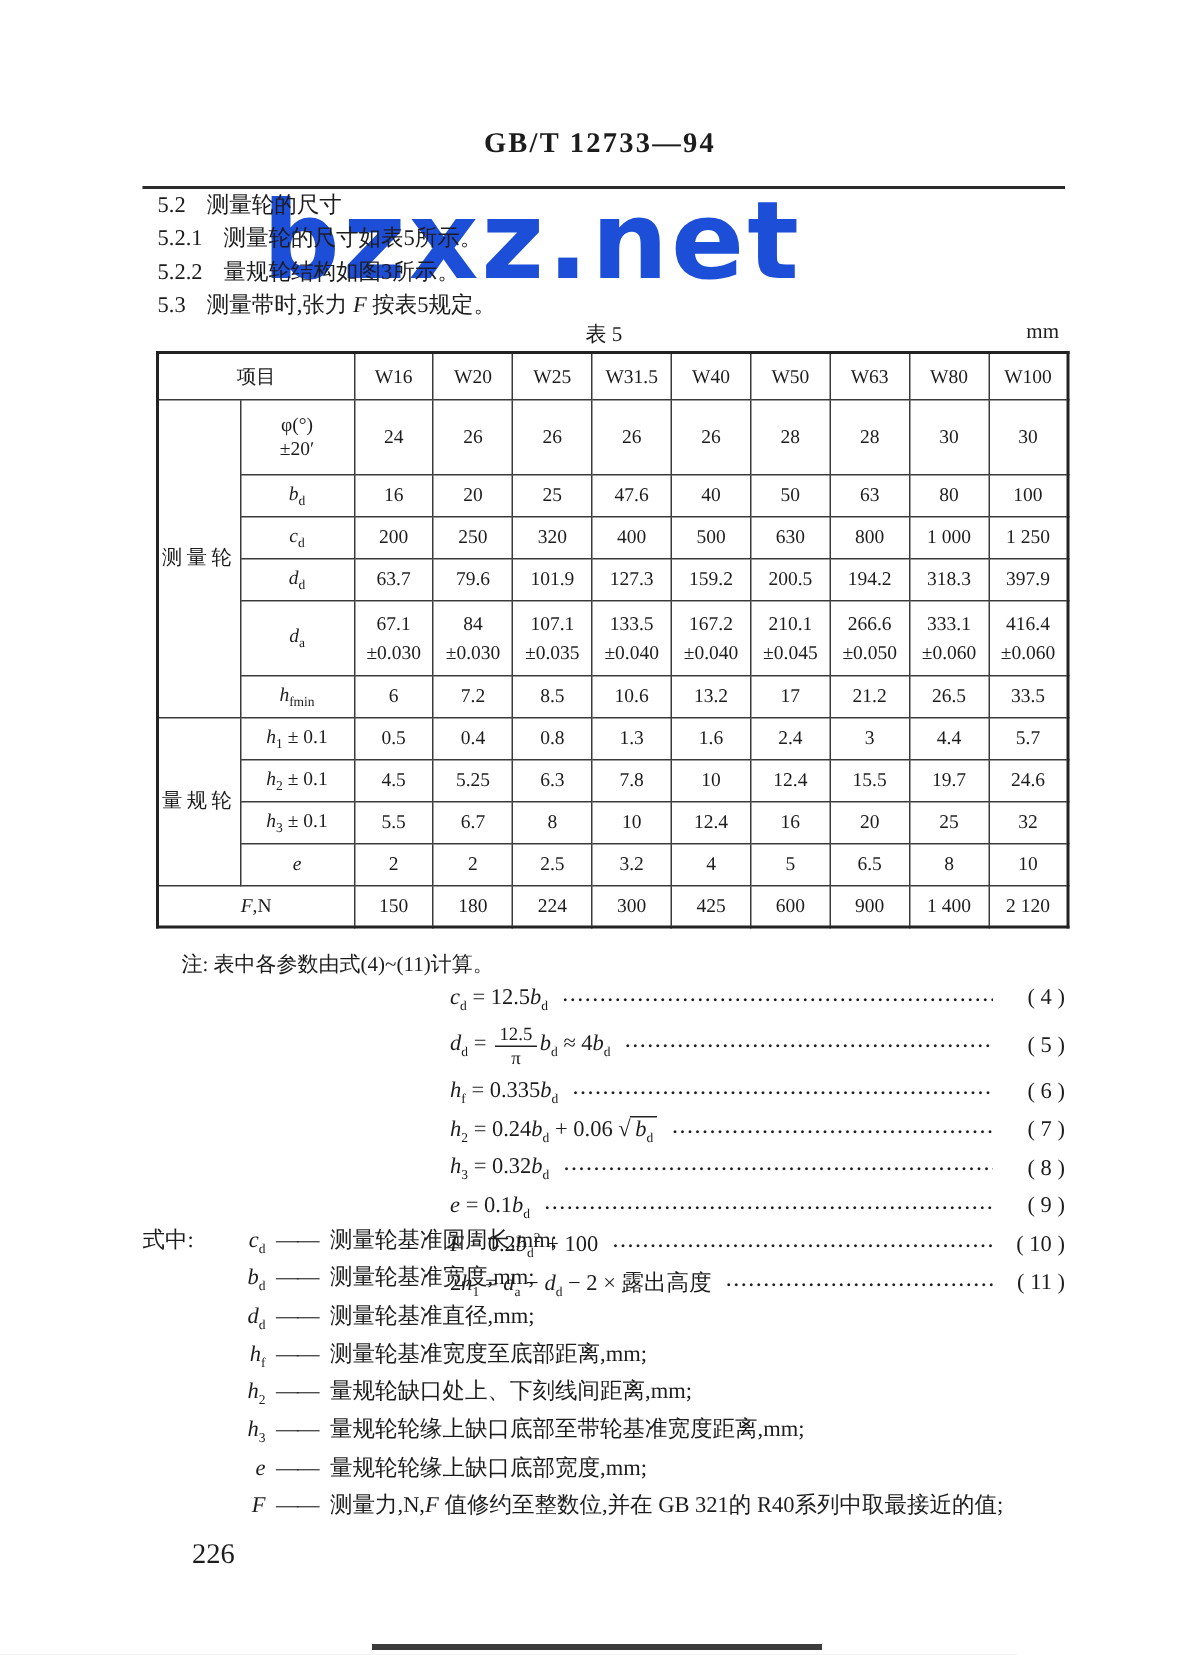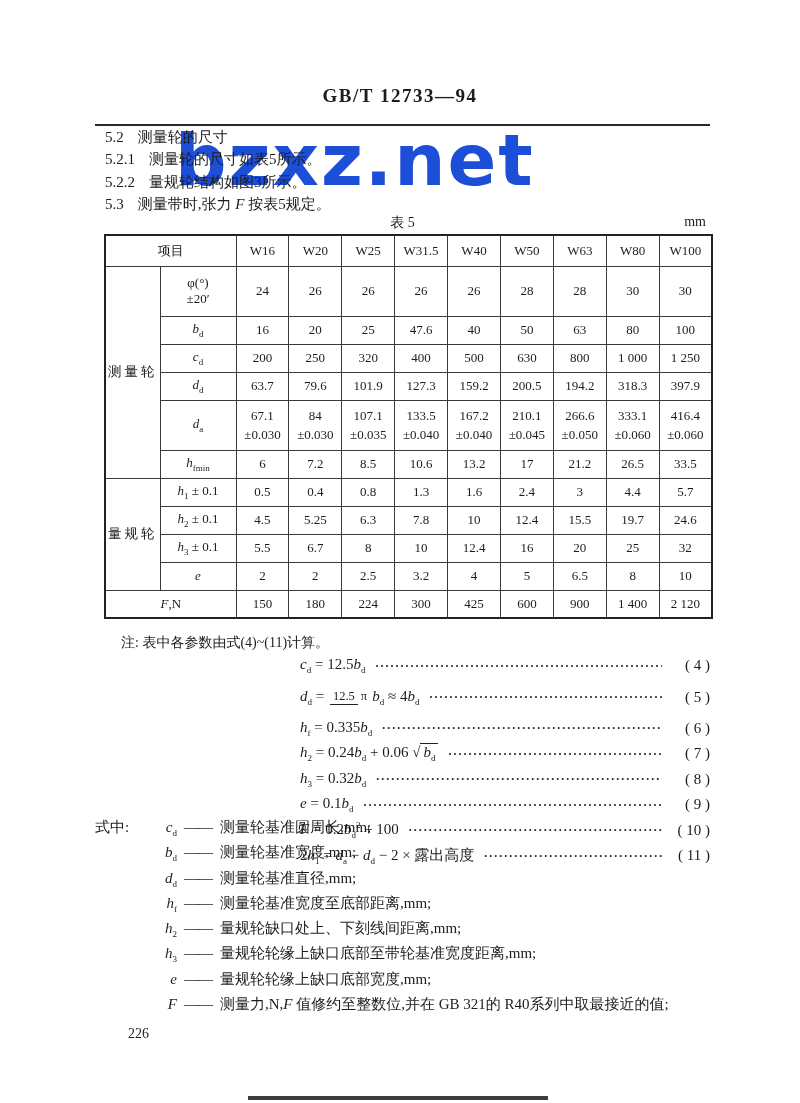--- a/index.html
+++ b/index.html
@@ -61,31 +61,31 @@
   .f-expr{white-space:nowrap;padding-right:10px;}
   .f-dots{
     flex:1;overflow:hidden;white-space:nowrap;font-size:12px;
     letter-spacing:0;align-self:center;line-height:1;
   }
   .f-dots::before{
     content:"........................................................................................................";
     letter-spacing:2px;font-weight:bold;position:relative;top:-3px;
   }
   .f-num{width:48px;text-align:right;white-space:nowrap;}
-  .frac{display:inline-flex;flex-direction:row;vertical-align:middle;text-align:center;margin:0 2px;}
+  .frac{display:inline-flex;flex-direction:column;vertical-align:middle;text-align:center;margin:0 2px;}
   .frac span{display:block;font-size:12.5px;line-height:1.15;padding:0 3px;}
   .frac span:first-child{border-bottom:1px solid #222;}
   .sqrt{white-space:nowrap;}
   .rad{border-top:1px solid #222;padding:0 3px;}
   .definitions{position:absolute;top:815px;left:95px;z-index:1;font-size:15px;}
   .def-row{display:flex;height:25.3px;line-height:25.3px;white-space:nowrap;}
   .def-prefix{width:52px;}
   .def-term{width:30px;text-align:right;}
   .def-dash{padding:0 8px 0 7px;letter-spacing:-1px;}
-  .page-number{position:absolute;top:1026px;left:128px;z-index:1;font-size:14px;}
+  .page-number{position:absolute;top:1026px;left:128px;z-index:1;font-size:19px;}
   .bottom-bar{position:absolute;top:1096px;left:248px;width:300px;height:4px;background:#3c3c3c;z-index:1;}
 </style>
 </head>
 <body>
 
 <div class="page">
 
   <div class="watermark">bzxz.net</div>
 
   <div class="std-no">GB/T 12733—94</div>

